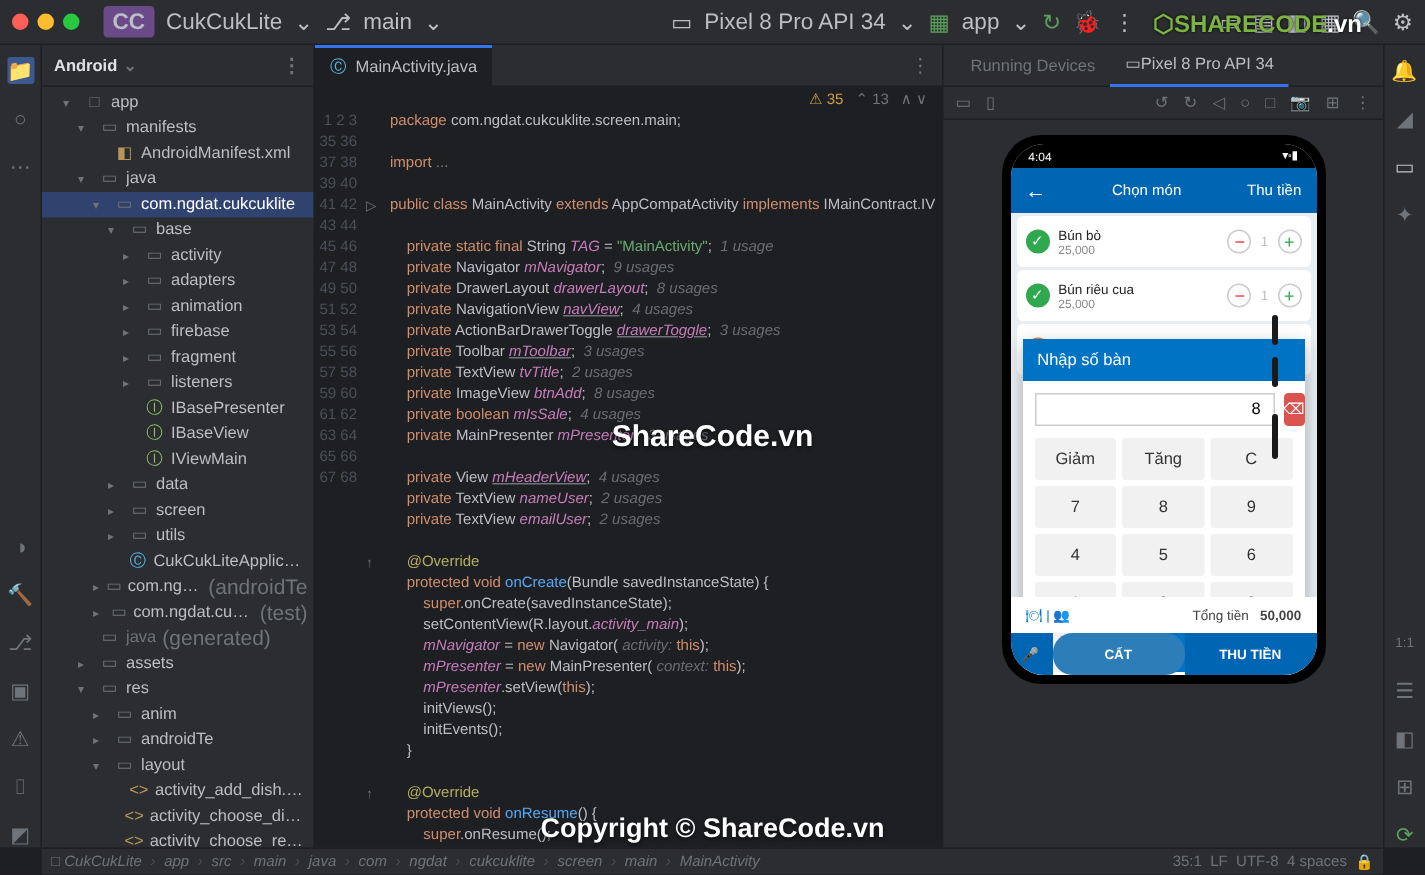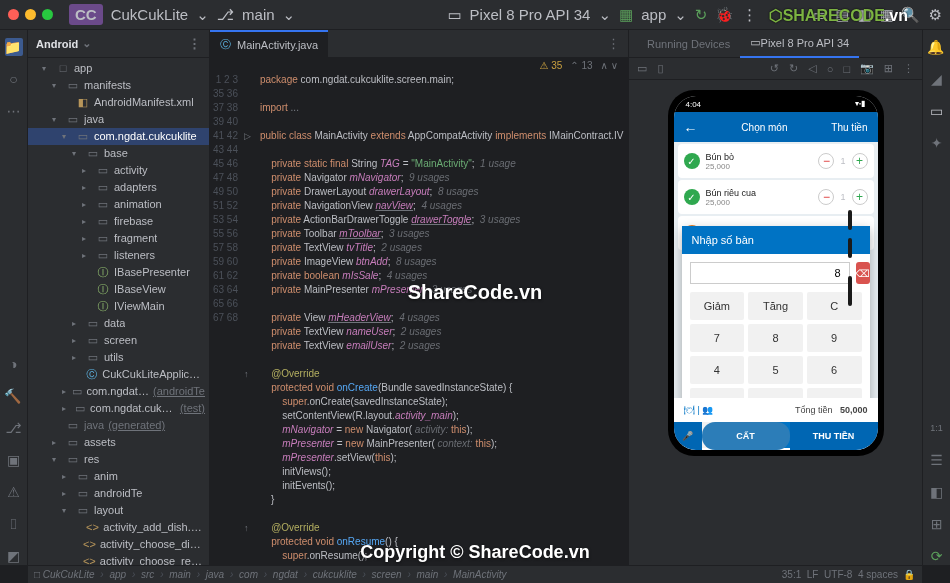--- a/index.html
+++ b/index.html
@@ -31,21 +31,21 @@
 .tree-body { padding: 2px 0; font-size: 11px; line-height: 17px; }
 .tree-item { display: flex; align-items: center; gap: 4px; padding: 0 4px 0 8px; cursor: pointer; white-space: nowrap; overflow: hidden; }
 .tree-item.selected { background: #2f436e; color: #fff; }
 .tree-item .arrow { width: 10px; color: #6f737a; font-size: 8px; }
 .tree-item .icon { width: 14px; text-align: center; }
 .tree-item .icon.dir { color: #6f737a; }
 .tree-item .icon.xml { color: #b8965a; }
 .tree-item .icon.cls { color: #5cb2e0; }
 .tree-item .icon.iface { color: #8fba6d; }
 .tree-item .label { overflow: hidden; text-overflow: ellipsis; }
-.tree-item .muted { color: #6f737a; font-size: 11px; text-decoration: underline; }
+.tree-item .muted { color: #6f737a; font-size: 14px; }
 
 
 .editor-wrap { position: absolute; left: 210px; top: 30px; width: 418px; height: 535px; background: #1e1f22; display: flex; flex-direction: column; }
 .tabs { height: 28px; background: #2b2d30; display: flex; align-items: center; border-bottom: 1px solid #1e1f22; }
 .tab { height: 28px; padding: 0 10px; display: flex; align-items: center; gap: 6px; background: #1e1f22; color: #bcbec4; border-top: 2px solid #3574f0; font-size: 11px; }
 .tab .f-icon { color: #5cb2e0; }
 .editor-info { display: flex; justify-content: flex-end; padding: 2px 10px; font-size: 10px; gap: 8px; color: #6f737a; background: #1e1f22; }
 .editor-info .warn { color: #c9a040; }
 .editor-body { flex: 1; display: flex; overflow: hidden; font-family: "JetBrains Mono", Menlo, monospace; font-size: 10px; line-height: 14px; }
 .gutter { width: 34px; text-align: right; color: #4b5059; padding-right: 6px; }

